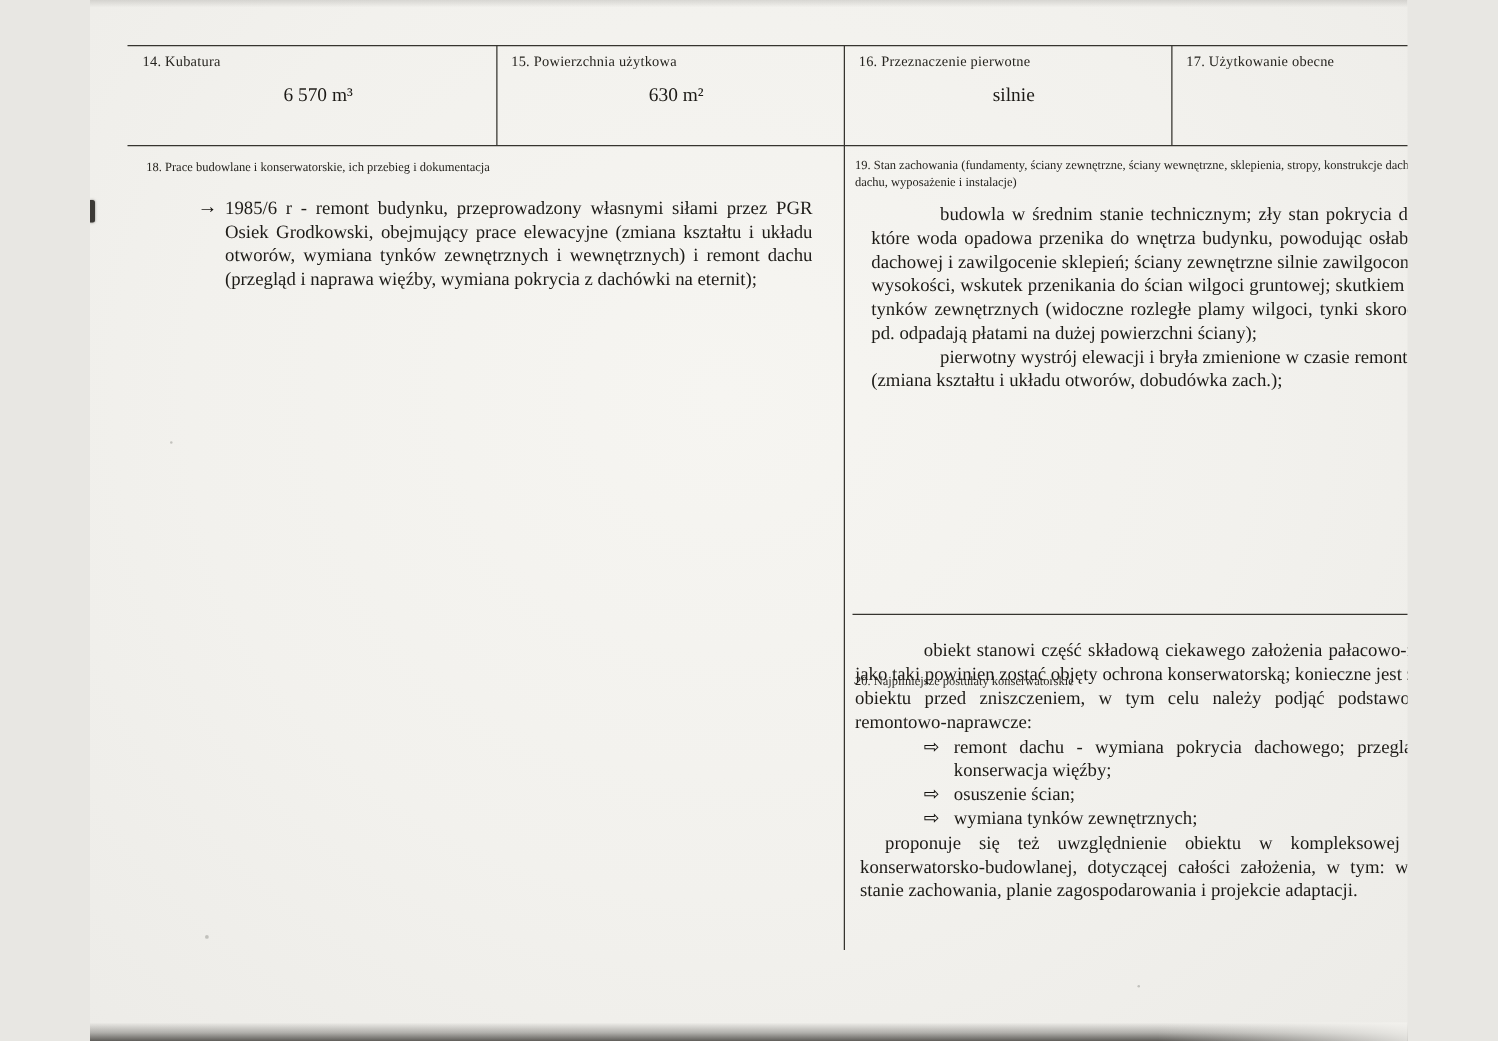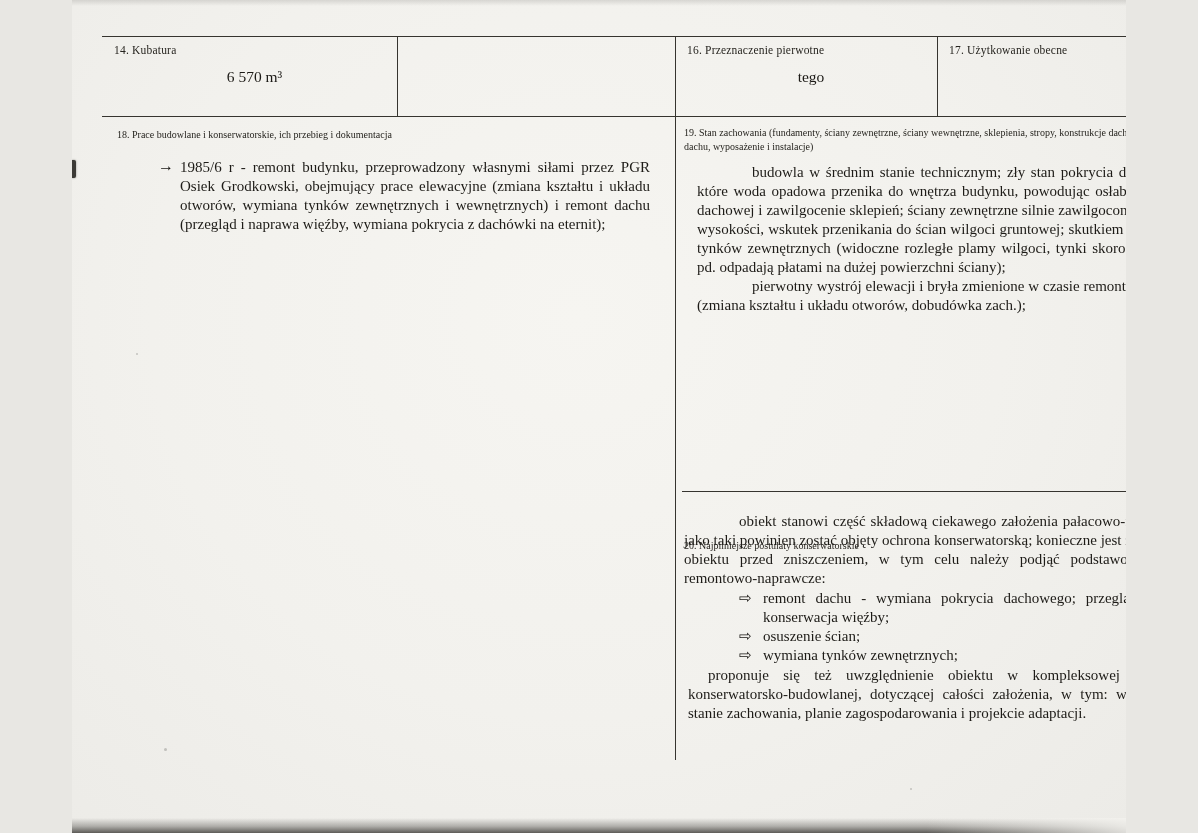--- a/index.html
+++ b/index.html
@@ -57,23 +57,27 @@
   <div class="hline" style="left:30px;top:116px;width:1123px;"></div>
   <div class="vline" style="left:325px;top:36px;height:80px;"></div>
   <div class="vline" style="left:603px;top:36px;height:724px;"></div>
   <div class="vline" style="left:865px;top:36px;height:80px;"></div>
   <div class="hline" style="left:610px;top:491px;width:540px;"></div>
 
   <div class="cell" style="left:30px;width:295px;">
     <div class="cell-label">14. Kubatura</div>
     <div class="cell-value">6 570 m³</div>
   </div>
+  <div class="cell" style="left:325px;width:278px;">
+    <div class="cell-label">15. Powierzchnia użytkowa</div>
+    <div class="cell-value">630 m²</div>
+  </div>
   <div class="cell" style="left:603px;width:262px;">
     <div class="cell-label">16. Przeznaczenie pierwotne</div>
-    <div class="cell-value">tego</div>
+    <div class="cell-value">silnie</div>
   </div>
   <div class="cell" style="left:865px;width:288px;">
     <div class="cell-label">17. Użytkowanie obecne</div>
   </div>
 
   <div class="section18">
     <div class="sec-label s18-label">18. Prace budowlane i konserwatorskie, ich przebieg i dokumentacja</div>
     <div class="s18-content">
       <span class="s18-arrow">→</span>
       <div class="body-text s18-text">1985/6 r - remont budynku, przeprowadzony własnymi siłami przez PGR Osiek Grodkowski, obejmujący prace elewacyjne (zmiana kształtu i układu otworów, wymiana tynków zewnętrznych i wewnętrznych) i remont dachu (przegląd i naprawa więźby, wymiana pokrycia z dachówki na eternit);</div>

